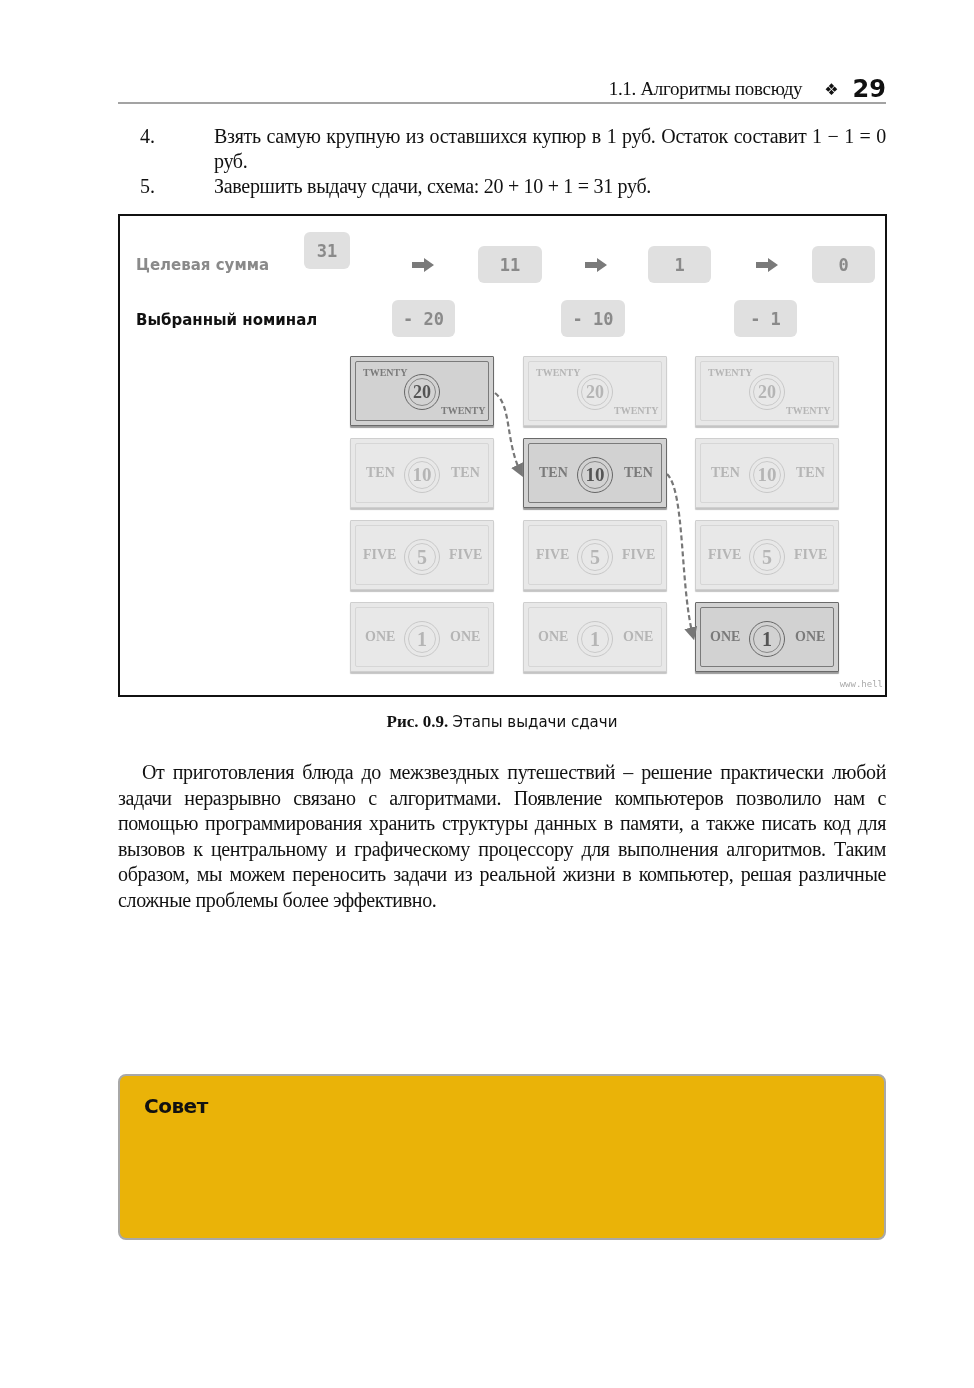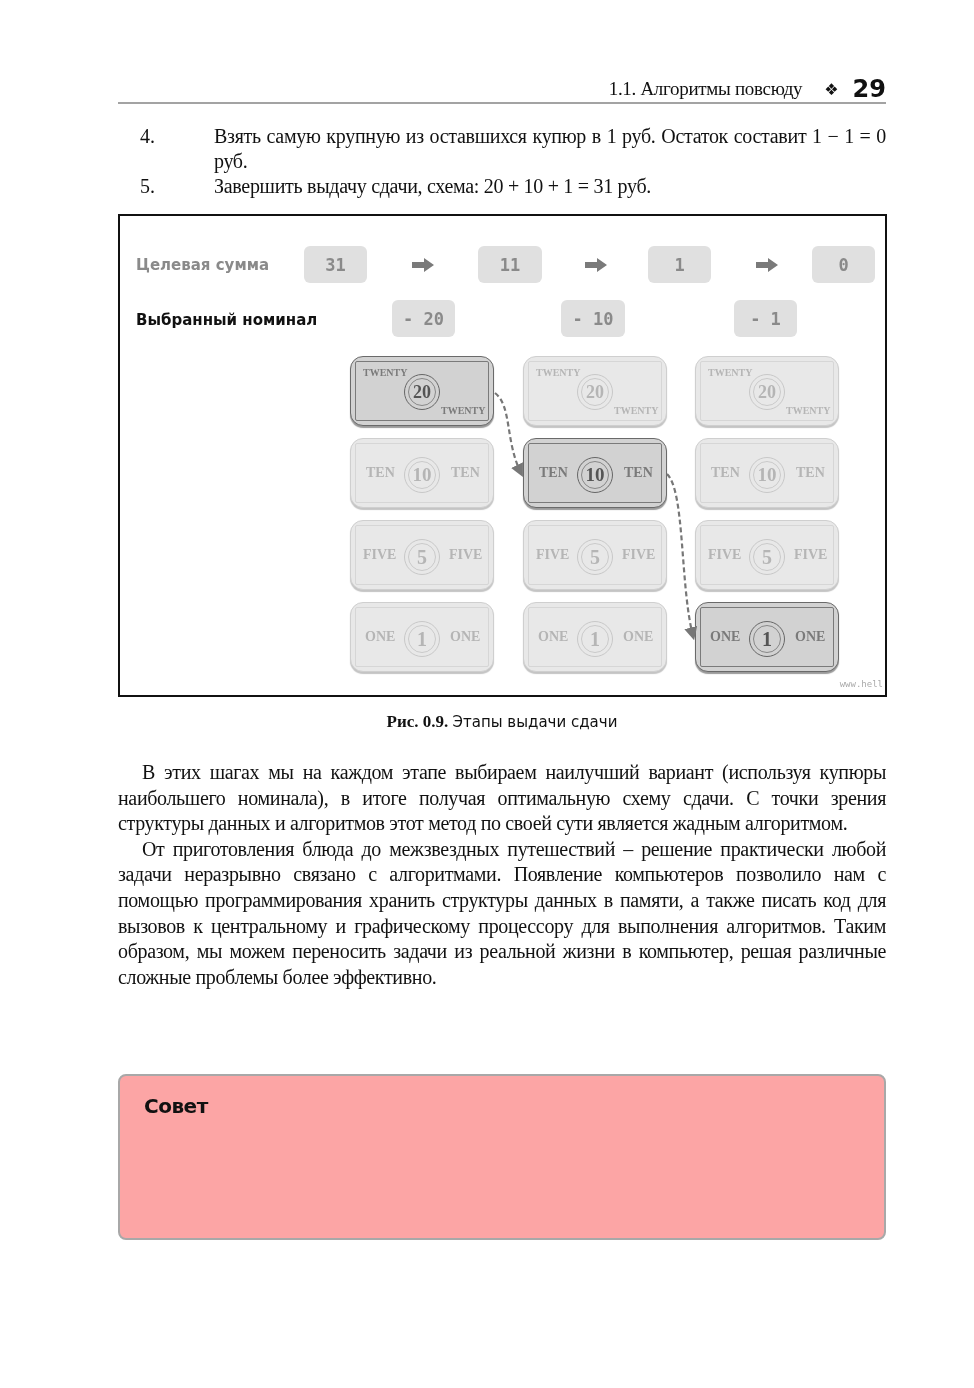--- a/index.html
+++ b/index.html
@@ -15,21 +15,21 @@
   .step .num { width:60px; text-align:left; padding-left:22px; box-sizing:border-box; flex:none; }
   .step .txt { flex:1; text-align:justify; letter-spacing:-0.3px;margin-left:36px; }
 
   .figure { position:absolute; left:118px; top:214px; width:765px; height:479px; border:2px solid #111; background:#fff; }
   .row-label { position:absolute; font-family:"DejaVu Sans", sans-serif; font-weight:bold; font-size:15px; }
   .row-label.target { left:16px; top:40px; color:#8a8a8a; }
   .row-label.picked { left:16px; top:95px; color:#111; }
   .pill { position:absolute; background:#e0e0e0; border-radius:6px; color:#8a8a8a; font-family:"DejaVu Sans Mono", monospace; font-weight:bold; font-size:17px; display:flex; align-items:center; justify-content:center; }
   .arrow { position:absolute; width:22px; height:14px; }
 
-  .note { position:absolute; border-radius:13px; box-sizing:border-box; }
+  .note { position:absolute; border-radius:1px; box-sizing:border-box; }
   .note .inner { position:absolute; left:4px; top:4px; right:4px; bottom:4px; border:1px solid; border-radius:2px; }
   .note .word { position:absolute; font-family:"Liberation Serif", serif; font-weight:bold; }
   .note .coin { position:absolute; border-radius:50%; display:flex; align-items:center; justify-content:center; font-family:"Liberation Serif", serif; font-weight:bold; }
   .note .coin::after { content:""; position:absolute; left:3px; top:3px; right:3px; bottom:3px; border-radius:50%; border:1px solid currentColor; opacity:0.6; }
 
   .note.dim { background:#e8e8e8; border:1px solid #cfcfcf; box-shadow:0 2px 1px #c4c4c4; }
   .note.dim .inner { border-color:#d6d6d6; }
   .note.dim .word, .note.dim .coin { color:#b5b5b5; }
   .note.dim .coin { border:1.5px solid #c8c8c8; }
 
@@ -40,21 +40,21 @@
 
   .watermark { position:absolute; right:2px; bottom:6px; font-family:"DejaVu Sans Mono", monospace; font-size:9px; color:#aaa; }
 
   .caption { position:absolute; left:118px; top:712px; width:768px; text-align:center; font-size:17px; }
   .caption .lbl { font-weight:bold; font-family:"Liberation Serif", serif; }
   .caption .ttl { font-family:"DejaVu Sans", sans-serif; font-size:15px; }
 
   .body-text { position:absolute; left:118px; top:760px; width:768px; font-size:20px; line-height:25.6px; letter-spacing:-0.35px; }
   .body-text p { margin:0; text-indent:24px; text-align:justify; text-align-last:left; }
 
-  .tip { position:absolute; left:118px; top:1074px; width:768px; height:166px; box-sizing:border-box; background:#fca5a5; border:2px solid #a8a8a8; border-radius:8px; padding:18px 24px 0 24px; }
+  .tip { position:absolute; left:118px; top:1074px; width:768px; height:166px; box-sizing:border-box; background:#eab308; border:2px solid #a8a8a8; border-radius:8px; padding:18px 24px 0 24px; }
   .tip .title { font-family:"DejaVu Sans", sans-serif; font-weight:bold; font-size:20px; margin-bottom:6px; letter-spacing:-0.5px; }
   .tip .text { font-size:19px; line-height:23.5px; text-align:justify; letter-spacing:-0.3px; }
 </style>
 </head>
 <body>
 
 <div class="running-head">
   <span class="section">1.1. Алгоритмы повсюду</span>
   <span class="orn">❖</span>
   <span class="page">29</span>
@@ -68,21 +68,21 @@
   <div class="step">
     <span class="num">5.</span>
     <span class="txt">Завершить выдачу сдачи, схема: 20 + 10 + 1 = 31 руб.</span>
   </div>
 </div>
 
 <div class="figure">
   <div class="row-label target">Целевая сумма</div>
   <div class="row-label picked">Выбранный номинал</div>
 
-  <div class="pill" style="left:184px;top:30px;width:63px;height:37px;">31</div>
+  <div class="pill" style="left:184px;top:16px;width:46px;height:37px;">31</div>
   <svg class="arrow" style="left:292px;top:42px;" viewBox="0 0 22 14">
       <path d="M0 4h12V0l10 7-10 7v-4H0z" fill="#7a7a7a"></path>
     </svg>
   <div class="pill" style="left:358px;top:30px;width:64px;height:37px;">11</div>
   <svg class="arrow" style="left:465px;top:42px;" viewBox="0 0 22 14">
       <path d="M0 4h12V0l10 7-10 7v-4H0z" fill="#7a7a7a"></path>
     </svg>
   <div class="pill" style="left:528px;top:30px;width:63px;height:37px;">1</div>
   <svg class="arrow" style="left:636px;top:42px;" viewBox="0 0 22 14">
       <path d="M0 4h12V0l10 7-10 7v-4H0z" fill="#7a7a7a"></path>
@@ -180,19 +180,18 @@
 
   <div class="watermark">www.hell</div>
 </div>
 
 <div class="caption">
   <span class="lbl">Рис. 0.9.</span>
   <span class="ttl">Этапы выдачи сдачи</span>
 </div>
 
 <div class="body-text">
-  <p>В этих шагах мы на каждом этапе выбираем наилучший вариант (используя купюры наибольшего номинала), в итоге получая оптимальную схему сдачи. С точки зрения структуры данных и алгоритмов этот метод по своей сути является жадным алгоритмом.</p>
   <p>От приготовления блюда до межзвездных путешествий – решение практически любой задачи неразрывно связано с алгоритмами. Появление компьютеров позволило нам с помощью программирования хранить структуры данных в памяти, а также писать код для вызовов к центральному и графическому процессору для выполнения алгоритмов. Таким образом, мы можем переносить задачи из реальной жизни в компьютер, решая различные сложные проблемы более эффективно.</p>
 </div>
 
 <div class="tip">
   <div class="title">Совет</div>
 </div>
 
 </body></html>

